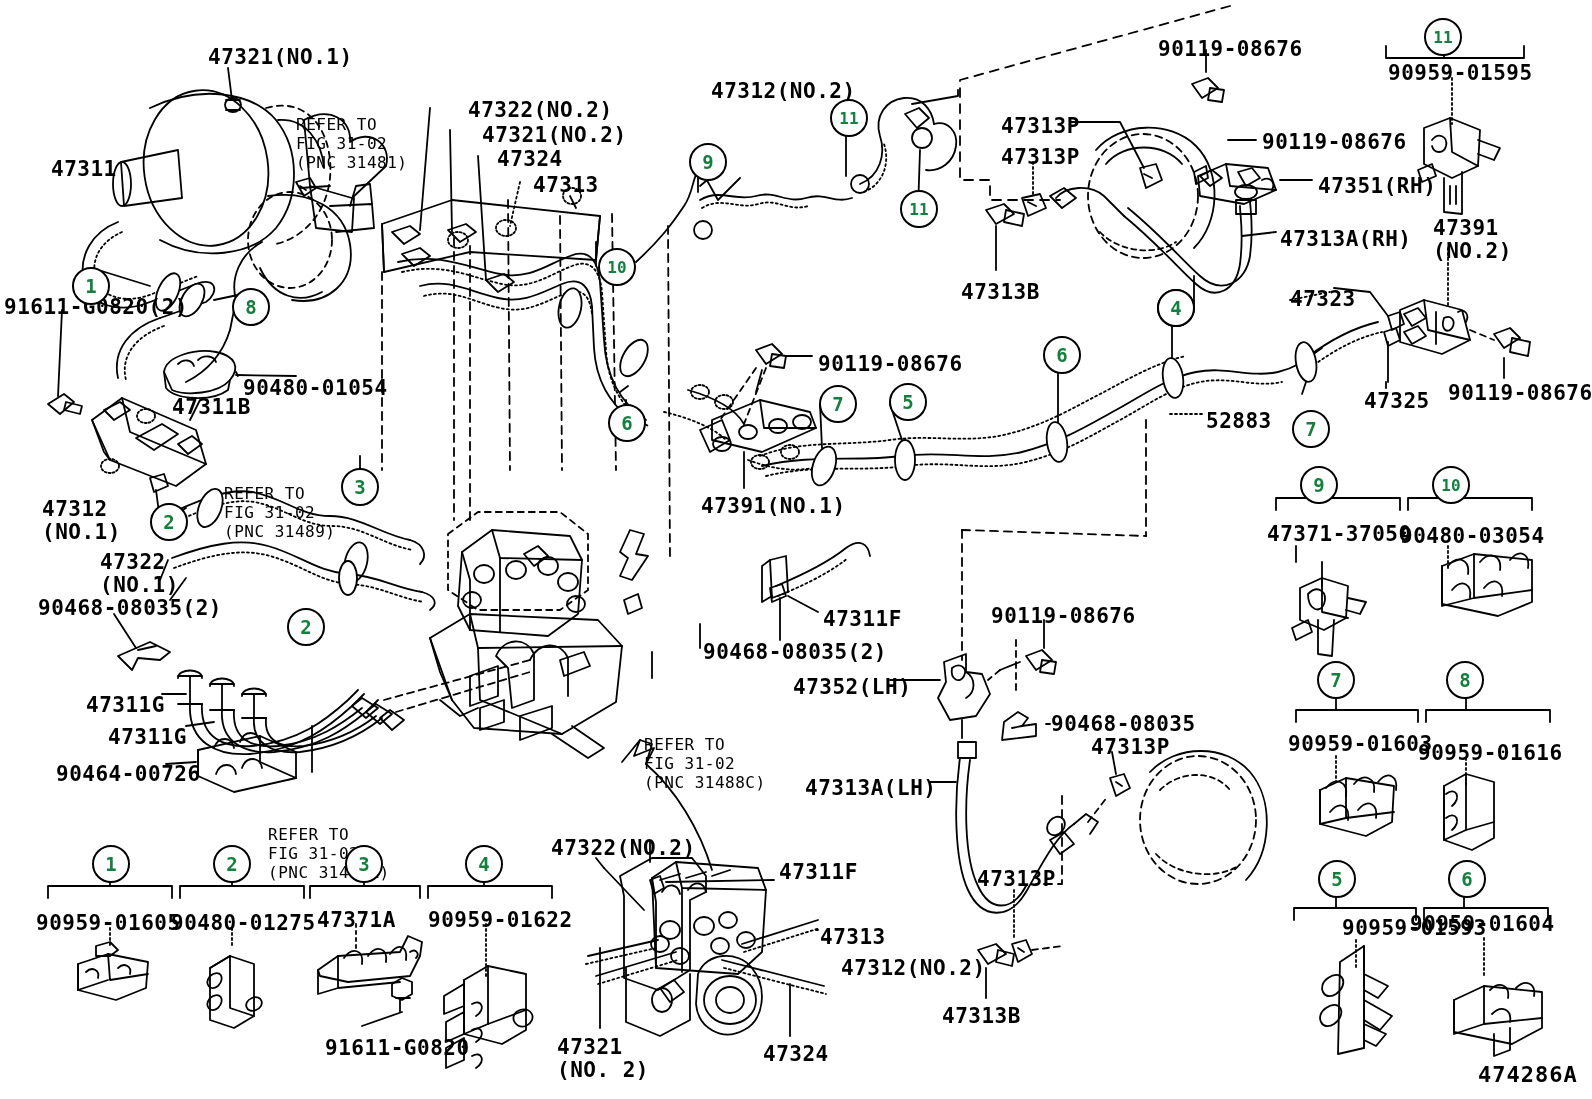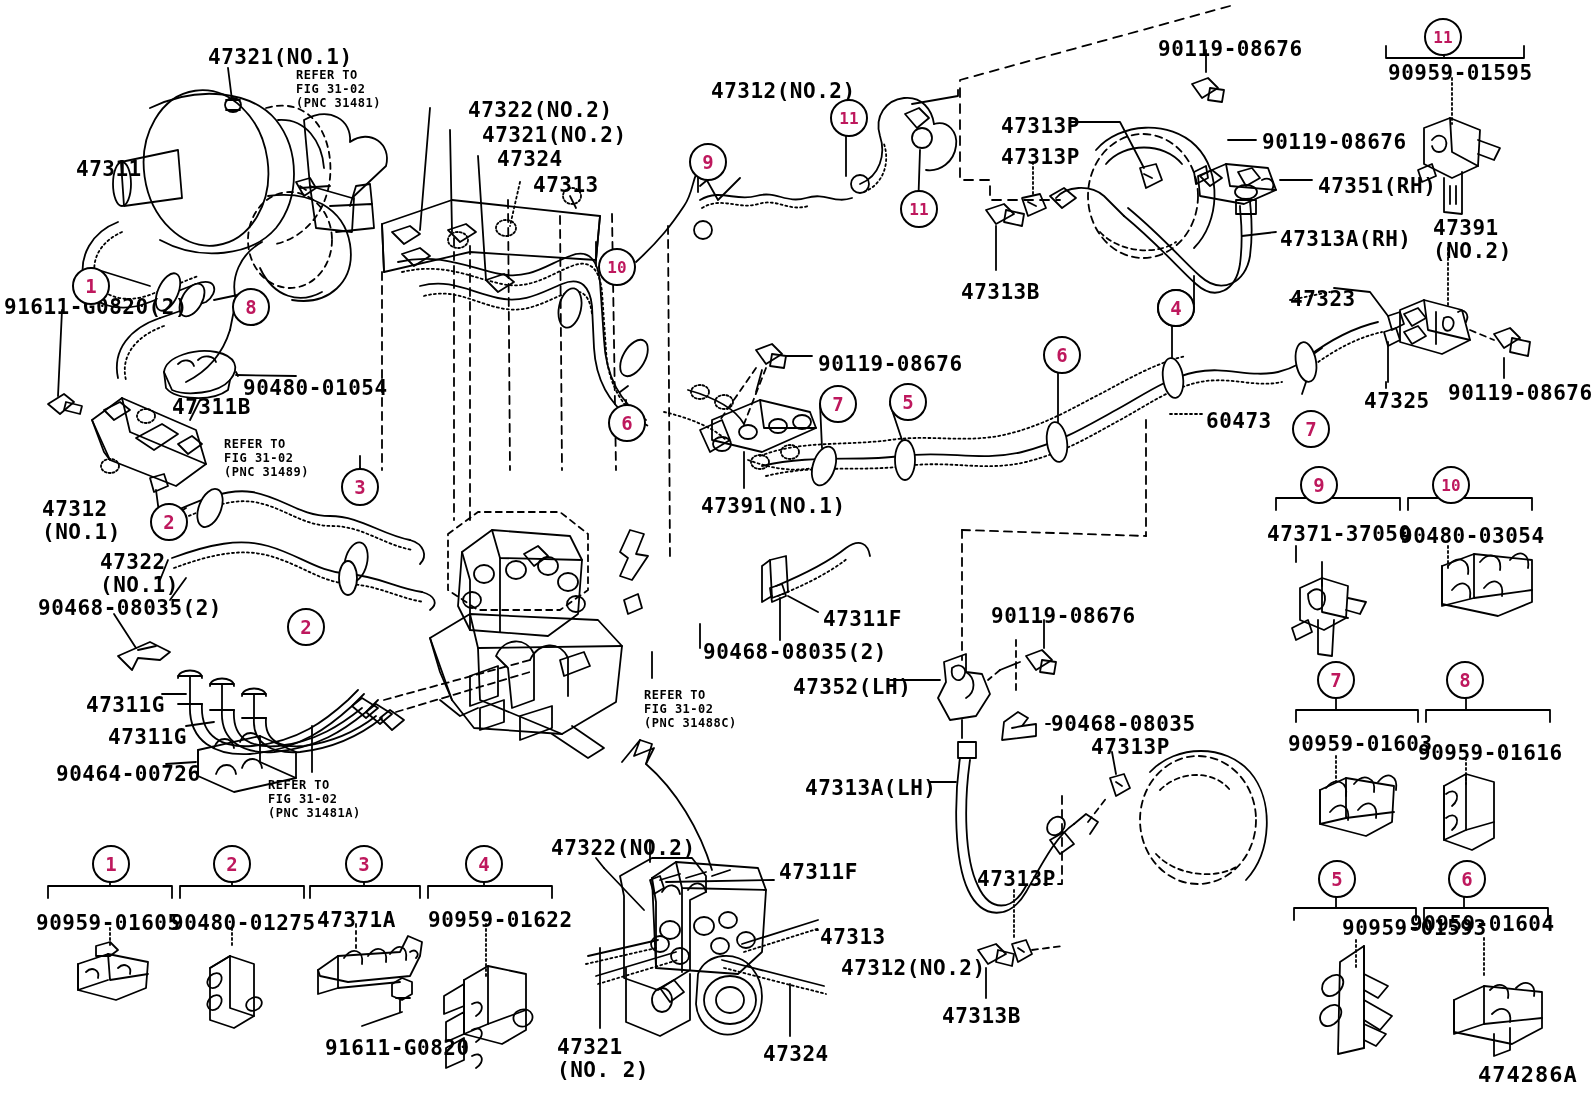--- a/index.html
+++ b/index.html
@@ -16,29 +16,29 @@
     color:#000;
     font-family:"DejaVu Sans Mono","Liberation Mono",monospace;
     font-weight:bold;
     font-size:20px;
     letter-spacing:0.5px;
     white-space:pre;
     line-height:1.08;
   }
   .lbl.part{font-size:21px;font-weight:bold;}
   .lbl.refer{
-    font-size:12px;font-weight:bold;letter-spacing:0.5px;line-height:1.18;
+    font-size:16px;font-weight:normal;letter-spacing:0.5px;line-height:1.18;margin-top:48px;
   }
   .lbl.figno{font-size:22px;font-weight:bold;letter-spacing:1px;}
   .callout{
     position:absolute;
     width:38px;height:38px;
     border:2px solid #000;border-radius:50%;
     background:#fff;
-    color:#be185d;
+    color:#15803d;
     font-family:"DejaVu Sans Mono","Liberation Mono",monospace;
     font-size:19px;font-weight:bold;
     display:flex;align-items:center;justify-content:center;
     box-sizing:border-box;
   }
 </style>
 </head>
 <body>
 
 <div id="sheet">
@@ -640,21 +640,21 @@
       </g>
 
     </g>
   </svg>
 
   <div id="labels-layer">
       <div class="lbl part" style="left: 208px; top: 46px;">47321(NO.1)</div>
       <div class="lbl refer" style="left: 296px; top: 68px;">REFER TO
 FIG 31-02
 (PNC 31481)</div>
-      <div class="lbl part" style="left: 76px; top: 158px;">47311</div>
+      <div class="lbl part" style="left: 51px; top: 158px;">47311</div>
       <div class="lbl part" style="left: 4px; top: 296px;">91611-G0820(2)</div>
       <div class="lbl part" style="left: 243px; top: 377px;">90480-01054</div>
       <div class="lbl part" style="left: 172px; top: 396px;">47311B</div>
       <div class="lbl refer" style="left: 224px; top: 437px;">REFER TO
 FIG 31-02
 (PNC 31489)</div>
       <div class="lbl part" style="left: 42px; top: 498px;">47312
 (NO.1)</div>
       <div class="lbl part" style="left: 100px; top: 551px;">47322
 (NO.1)</div>
@@ -682,21 +682,21 @@
       <div class="lbl part" style="left: 1001px; top: 146px;">47313P</div>
       <div class="lbl part" style="left: 1262px; top: 131px;">90119-08676</div>
       <div class="lbl part" style="left: 1318px; top: 175px;">47351(RH)</div>
       <div class="lbl part" style="left: 1280px; top: 228px;">47313A(RH)</div>
       <div class="lbl part" style="left: 961px; top: 281px;">47313B</div>
       <div class="lbl part" style="left: 1433px; top: 217px;">47391
 (NO.2)</div>
       <div class="lbl part" style="left: 1290px; top: 288px;">47323</div>
       <div class="lbl part" style="left: 1364px; top: 390px;">47325</div>
       <div class="lbl part" style="left: 1448px; top: 382px;">90119-08676</div>
-      <div class="lbl part" style="left: 1206px; top: 410px;">60473</div>
+      <div class="lbl part" style="left: 1206px; top: 410px;">52883</div>
       <div class="lbl part" style="left: 991px; top: 605px;">90119-08676</div>
       <div class="lbl part" style="left: 793px; top: 676px;">47352(LH)</div>
       <div class="lbl part" style="left: 1051px; top: 713px;">90468-08035</div>
       <div class="lbl part" style="left: 1091px; top: 736px;">47313P</div>
       <div class="lbl part" style="left: 805px; top: 777px;">47313A(LH)</div>
       <div class="lbl part" style="left: 977px; top: 868px;">47313P</div>
       <div class="lbl part" style="left: 942px; top: 1005px;">47313B</div>
       <div class="lbl part" style="left: 551px; top: 837px;">47322(NO.2)</div>
       <div class="lbl part" style="left: 779px; top: 861px;">47311F</div>
       <div class="lbl part" style="left: 820px; top: 926px;">47313</div>

